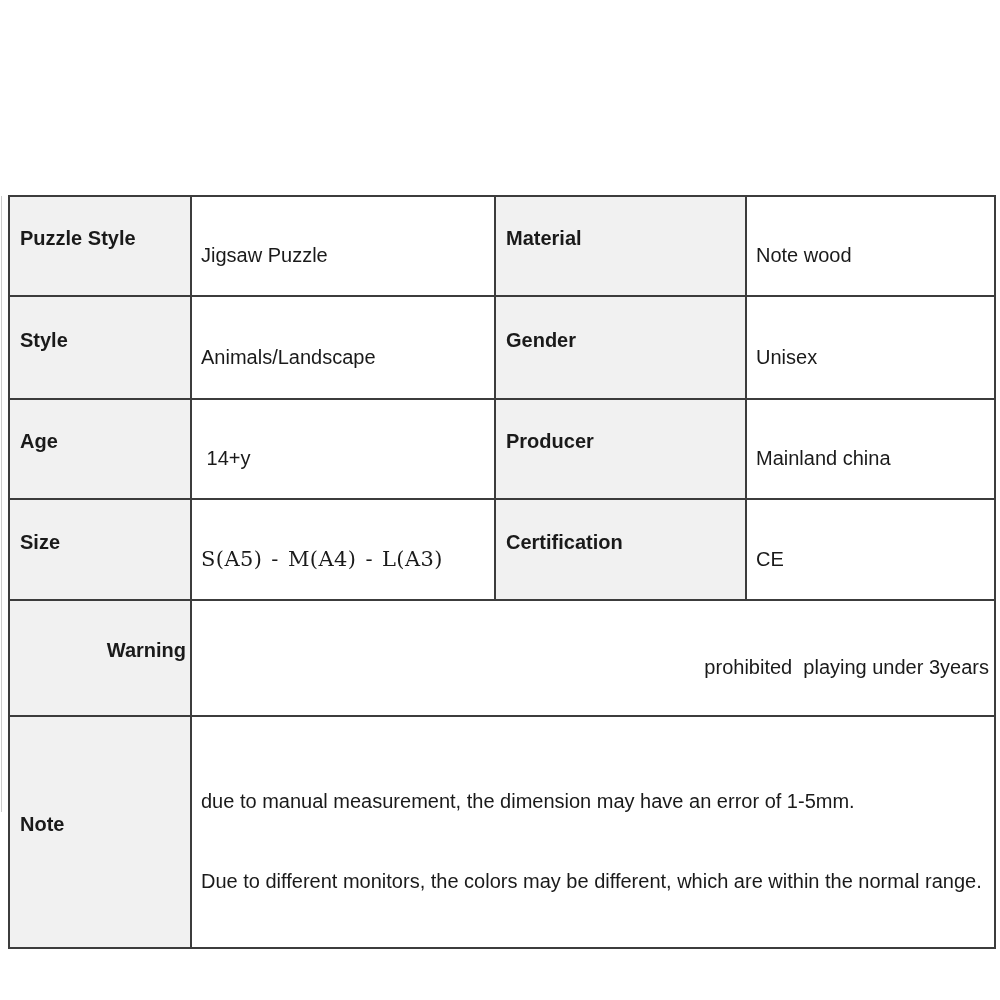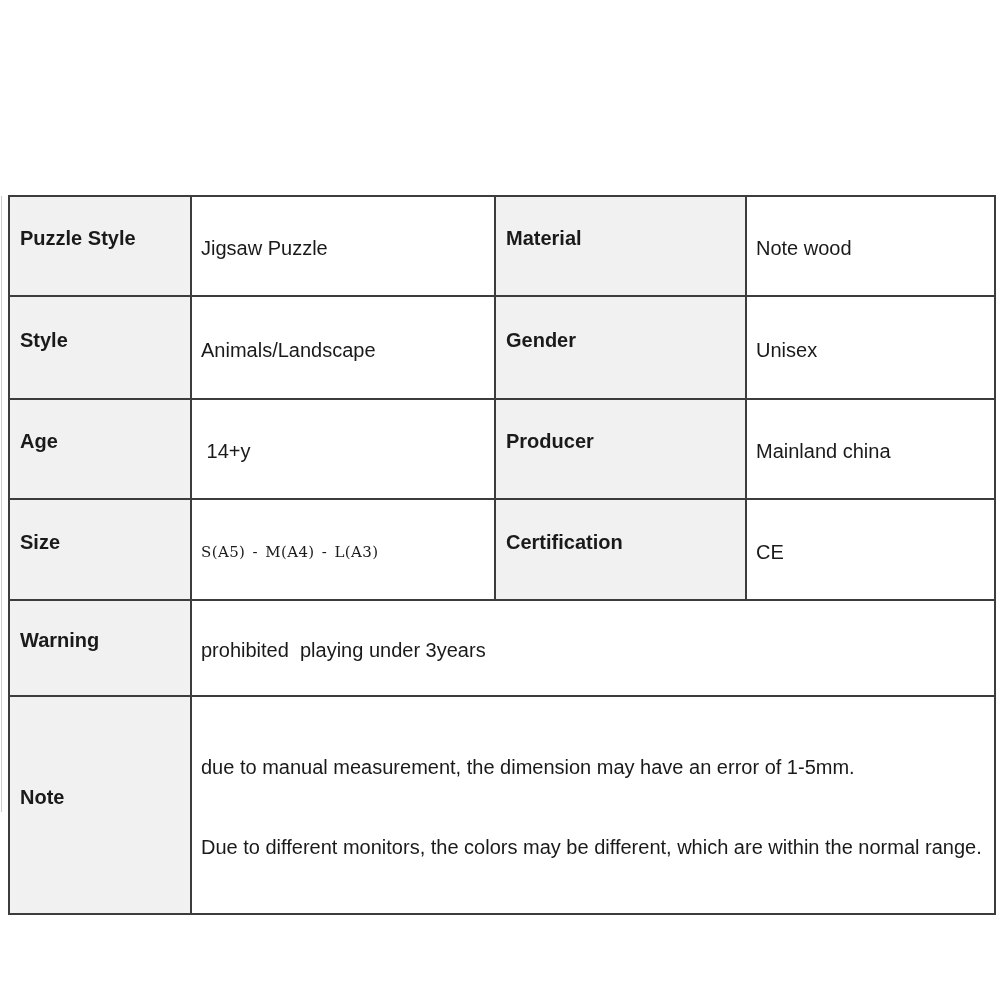--- a/index.html
+++ b/index.html
@@ -44,33 +44,33 @@
     white-space: pre-wrap;
     overflow: hidden;
   }
   .spec-table td.lbl {
     background: var(--label-bg, #f1f1f1);
     font-weight: bold;
     padding: 0 4px 16px 10px;
   }
   .spec-table td.val {
     background: var(--value-bg, #ffffff);
-    padding: 4px 5px 0 9px;
+    padding: 18px 5px 0 9px;
   }
   .spec-table td.serif {
     font-family: "DejaVu Serif", serif;
-    font-size: 15px;
+    font-size: 21px;
     letter-spacing: 0.4px;
     word-spacing: 2px;
   }
   .spec-table tr:nth-child(1) { height: 100px; }
   .spec-table tr:nth-child(2) { height: 103px; margin-left: 35px; }
   .spec-table tr:nth-child(3) { height: 100px; margin-left: 29px; }
   .spec-table tr:nth-child(4) { height: 101px; }
-  .spec-table tr:nth-child(5) { height: 96px; }
+  .spec-table tr:nth-child(5) { height: 116px; text-align: right; }
   .spec-table tr:nth-child(6) { height: 100px; }
   td.note-val .line {
     line-height: 28px;
   }
 </style>
 </head>
 <body>
 
 <div class="stage">
 

